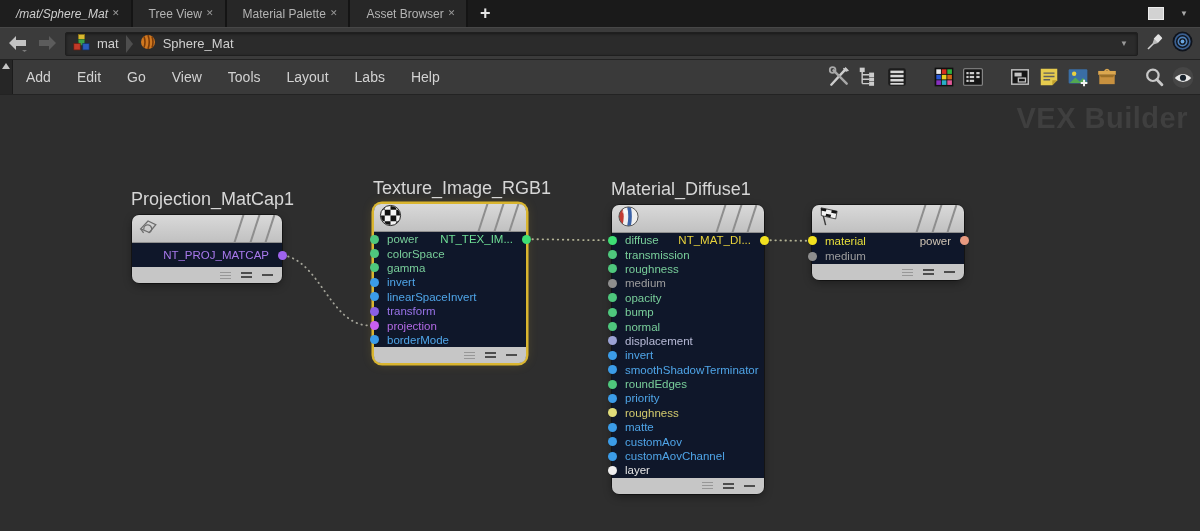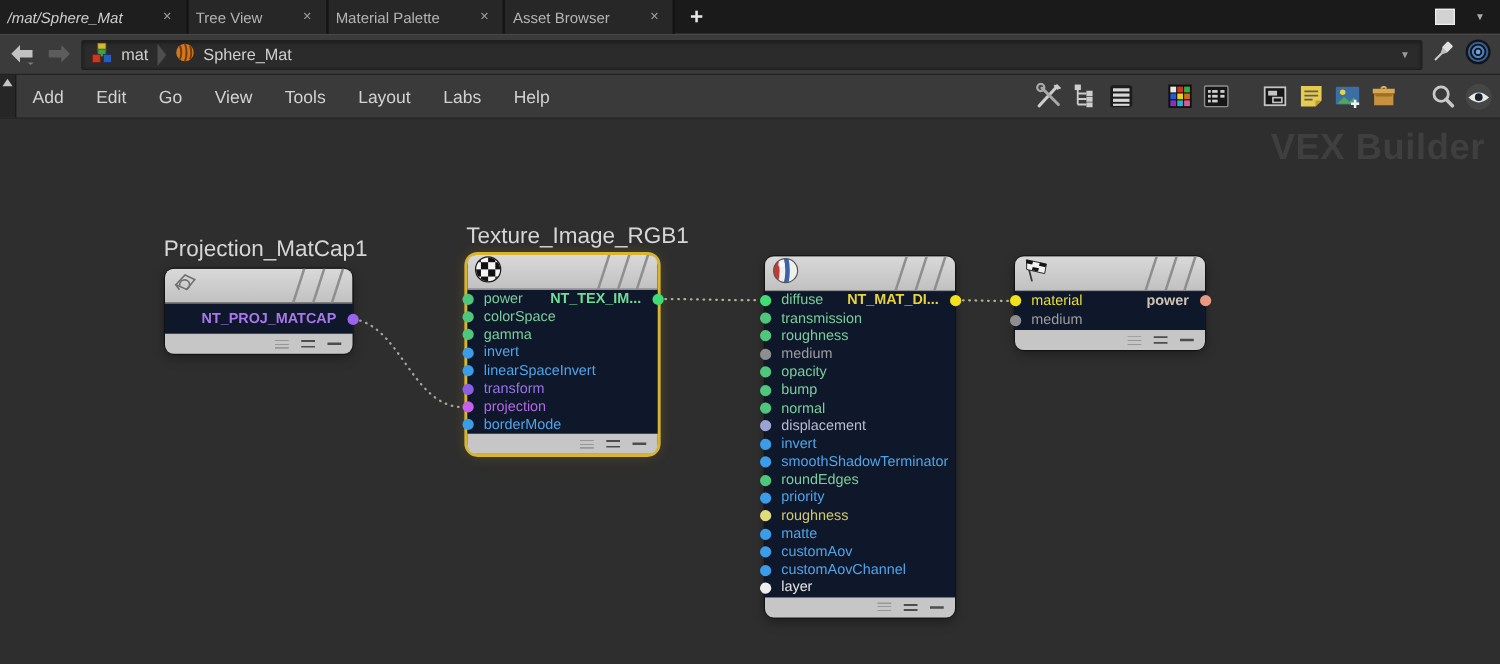--- a/index.html
+++ b/index.html
@@ -1,21 +1,21 @@
 <!DOCTYPE html>
 <html><head>
 <meta charset="utf-8">
 <style>
   * { margin:0; padding:0; box-sizing:border-box; }
   html,body { width:1200px; height:531px; overflow:hidden; background:#2e2e2e;
               font-family:"Liberation Sans","DejaVu Sans",sans-serif; }
 
   
   .tab-bar { height:27px; background:#1a1a1a; display:flex; align-items:stretch; font-size:12px; }
-  .tab { display:flex; align-items:center; gap:32px; padding:0 11px 0 6px;
+  .tab { display:flex; align-items:center; gap:4px; padding:0 11px 0 16px;
          background:#272727; border-right:2px solid #141414; color:#b4b4b4; cursor:default;text-align:right; }
   .tab.active { background:#1e1e1e; color:#cfcfcf; }
   .tab.active .tab-label { font-style:italic; }
   .tab-close { color:#9a9a9a; font-size:9px; line-height:1; }
   .tab-add { width:34px; display:flex; align-items:center; justify-content:center;
              color:#e6e6e6; font-size:18px; font-weight:bold; }
   .tab-spacer { flex:1; }
   .win-btn { width:16px; height:13px; background:#d2d2d2; border:1px solid #ededed;
              align-self:center; margin-right:16px; }
   .tab-dd { color:#aaa; font-size:8px; align-self:center; margin-right:12px; }
@@ -60,21 +60,21 @@
   .node-header { height:28px; background:linear-gradient(#d9d9d9,#c1c1c1); border-radius:7px 7px 0 0;
                  border-bottom:1px solid #8f8f8f; position:relative; display:flex; align-items:center;
                  padding-left:5px; overflow:hidden; }
   .slashes { position:absolute; right:2px; top:0; bottom:0; width:52px; }
   .slashes i { position:absolute; top:-5px; bottom:-5px; width:1.6px; background:#8e8e8e;
                transform:rotate(18deg); }
   .slashes i:nth-child(1){ right:40px; } .slashes i:nth-child(2){ right:24px; } .slashes i:nth-child(3){ right:9px; }
   .node-rows { background:#0f172a; }
   .node-row { position:relative; display:flex; align-items:center; padding:0 13px; font-size:11.5px; }
   .node-row .lbl { white-space:nowrap; }
-  .node-row .lbl.out { margin-left:auto;font-weight:bold; }
+  .node-row .lbl.out { margin-left:auto; }
   .dot { position:absolute; width:9px; height:9px; border-radius:50%; top:50%; margin-top:-4.5px; }
   .dot.in { left:-4.5px; } .dot.out { right:-4.5px; }
   .node-footer { height:16px; background:#c6c6c6; border-radius:0 0 7px 7px; display:flex;
                  align-items:center; justify-content:flex-end; gap:10px; padding-right:9px; }
   .fg1 { width:11px; height:7px; background:repeating-linear-gradient(to bottom,#979797 0 1px,rgba(0,0,0,0) 1px 3px); }
   .fg2 { width:11px; height:6px; background:repeating-linear-gradient(to bottom,#4d4d4d 0 1.7px,rgba(0,0,0,0) 1.7px 4.4px); }
   .fg3 { width:11px; height:2px; background:#4d4d4d; }
 </style>
 </head>
 <body>
@@ -361,20 +361,21 @@
             <span class="lbl" style="color:#4fa5e8">borderMode</span>
           </div>
         </div>
         <div class="node-footer">
           <span class="fg1"></span>
           <span class="fg2"></span>
           <span class="fg3"></span>
         </div>
       </div>
       <div class="node" style="left: 608px; top: 109px; width: 152px;">
+        <div class="node-title">Material_Diffuse1</div>
         <div class="node-header">
           <span class="node-icon"><svg width="23" height="23" viewBox="0 0 24 24">
               <defs>
                 <clipPath id="cp-ss">
                   <circle cx="12" cy="12" r="10"></circle>
                 </clipPath>
               </defs>
               <g clip-path="url(#cp-ss)">
                 <rect width="24" height="24" fill="#efefef"></rect>
                 <path d="M5 0 q4 12 0 24 l-6 0 0 -24 z" fill="#c23a32"></path>

